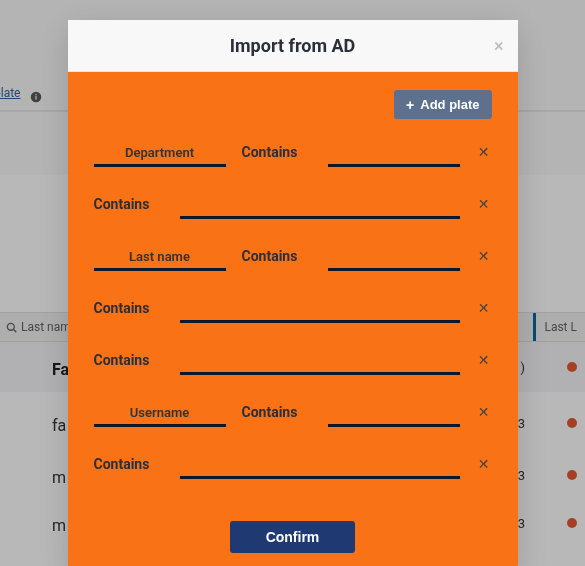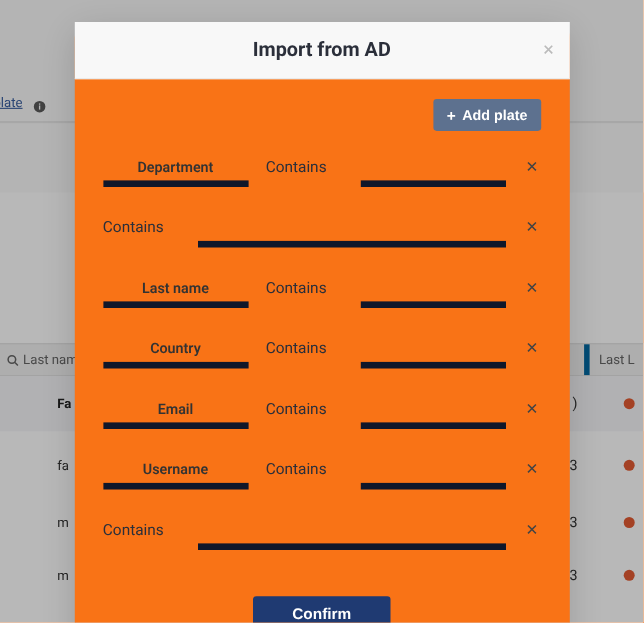--- a/index.html
+++ b/index.html
@@ -63,37 +63,37 @@
       padding-left: 6px;
       font-size: 12px;
       color: #666;
       gap: 4px;
     }
     .bg-lastlogin-cell {
       position: absolute;
       right: 0;
       top: 0;
       height: 100%;
-      border-left: 5px solid #0369a1;
+      border-left: 3px solid #0369a1;
       padding: 0 8px;
       display: flex;
       align-items: center;
       font-size: 12px;
       color: #666;
     }
     .bg-highlight-row {
       position: absolute;
       left: 0; right: 0;
       top: 342px;
       height: 50px;
       background: #f5f6f8;
     }
     .bg-row-text {
       position: absolute;
-      font-size: 12px;
+      font-size: 16px;
       color: #333;
     }
     .bg-bold { font-weight: 700; color: #222; }
     .bg-dot {
       position: absolute;
       width: 10px; height: 10px;
       border-radius: 50%;
       background: #e35b32;
       right: 8px;
     }
@@ -175,36 +175,36 @@
       align-items: baseline;
       gap: 16px;
       margin-bottom: 26px;
     }
     .filter-col {
       flex: 1;
       min-width: 0;
     }
     .filter-field, .filter-value {
       border: none;
-      border-bottom: 6px solid #0f172a;
+      border-bottom: 3px solid #0f172a;
       width: 100%;
       text-align: center;
       font-size: 13px;
       color: #333;
       font-weight: 600;
       padding: 4px 0;
       background: transparent;
       outline: none;
       font-family: inherit;
     }
     .filter-cond {
       flex: 0 0 auto;
       width: 70px;
       font-size: 14px;
-      font-weight: 400;
+      font-weight: 700;
       color: #2b2f3a;
       text-align: left;
     }
     .filter-value {
       font-weight: 400;
       text-align: left;
     }
     .filter-remove {
       flex: 0 0 auto;
       width: 16px;
@@ -300,27 +300,25 @@
             <div class="filter-col"><input class="filter-value" value="" style=""></div>
             <div class="filter-remove">✕</div>
           </div>
           <div class="filter-row">
             <div class="filter-col"><input class="filter-field" value="Last name" style=""></div>
             <div class="filter-cond">Contains</div>
             <div class="filter-col"><input class="filter-value" value="" style=""></div>
             <div class="filter-remove">✕</div>
           </div>
           <div class="filter-row">
-            <div class="filter-col"><input class="filter-field" value="Country" style=""></div>
-            <div class="filter-cond">Contains</div>
-            <div class="filter-col"><input class="filter-value" value="" style=""></div>
-            <div class="filter-remove">✕</div>
-          </div>
-          <div class="filter-row">
-            <div class="filter-col"><input class="filter-field" value="Email" style=""></div>
+            <div class="filter-cond">Contains</div>
+            <div class="filter-col"><input class="filter-value" value="" style=""></div>
+            <div class="filter-remove">✕</div>
+          </div>
+          <div class="filter-row">
             <div class="filter-cond">Contains</div>
             <div class="filter-col"><input class="filter-value" value="" style=""></div>
             <div class="filter-remove">✕</div>
           </div>
           <div class="filter-row">
             <div class="filter-col"><input class="filter-field" value="Username" style=""></div>
             <div class="filter-cond">Contains</div>
             <div class="filter-col"><input class="filter-value" value="" style=""></div>
             <div class="filter-remove">✕</div>
           </div>

